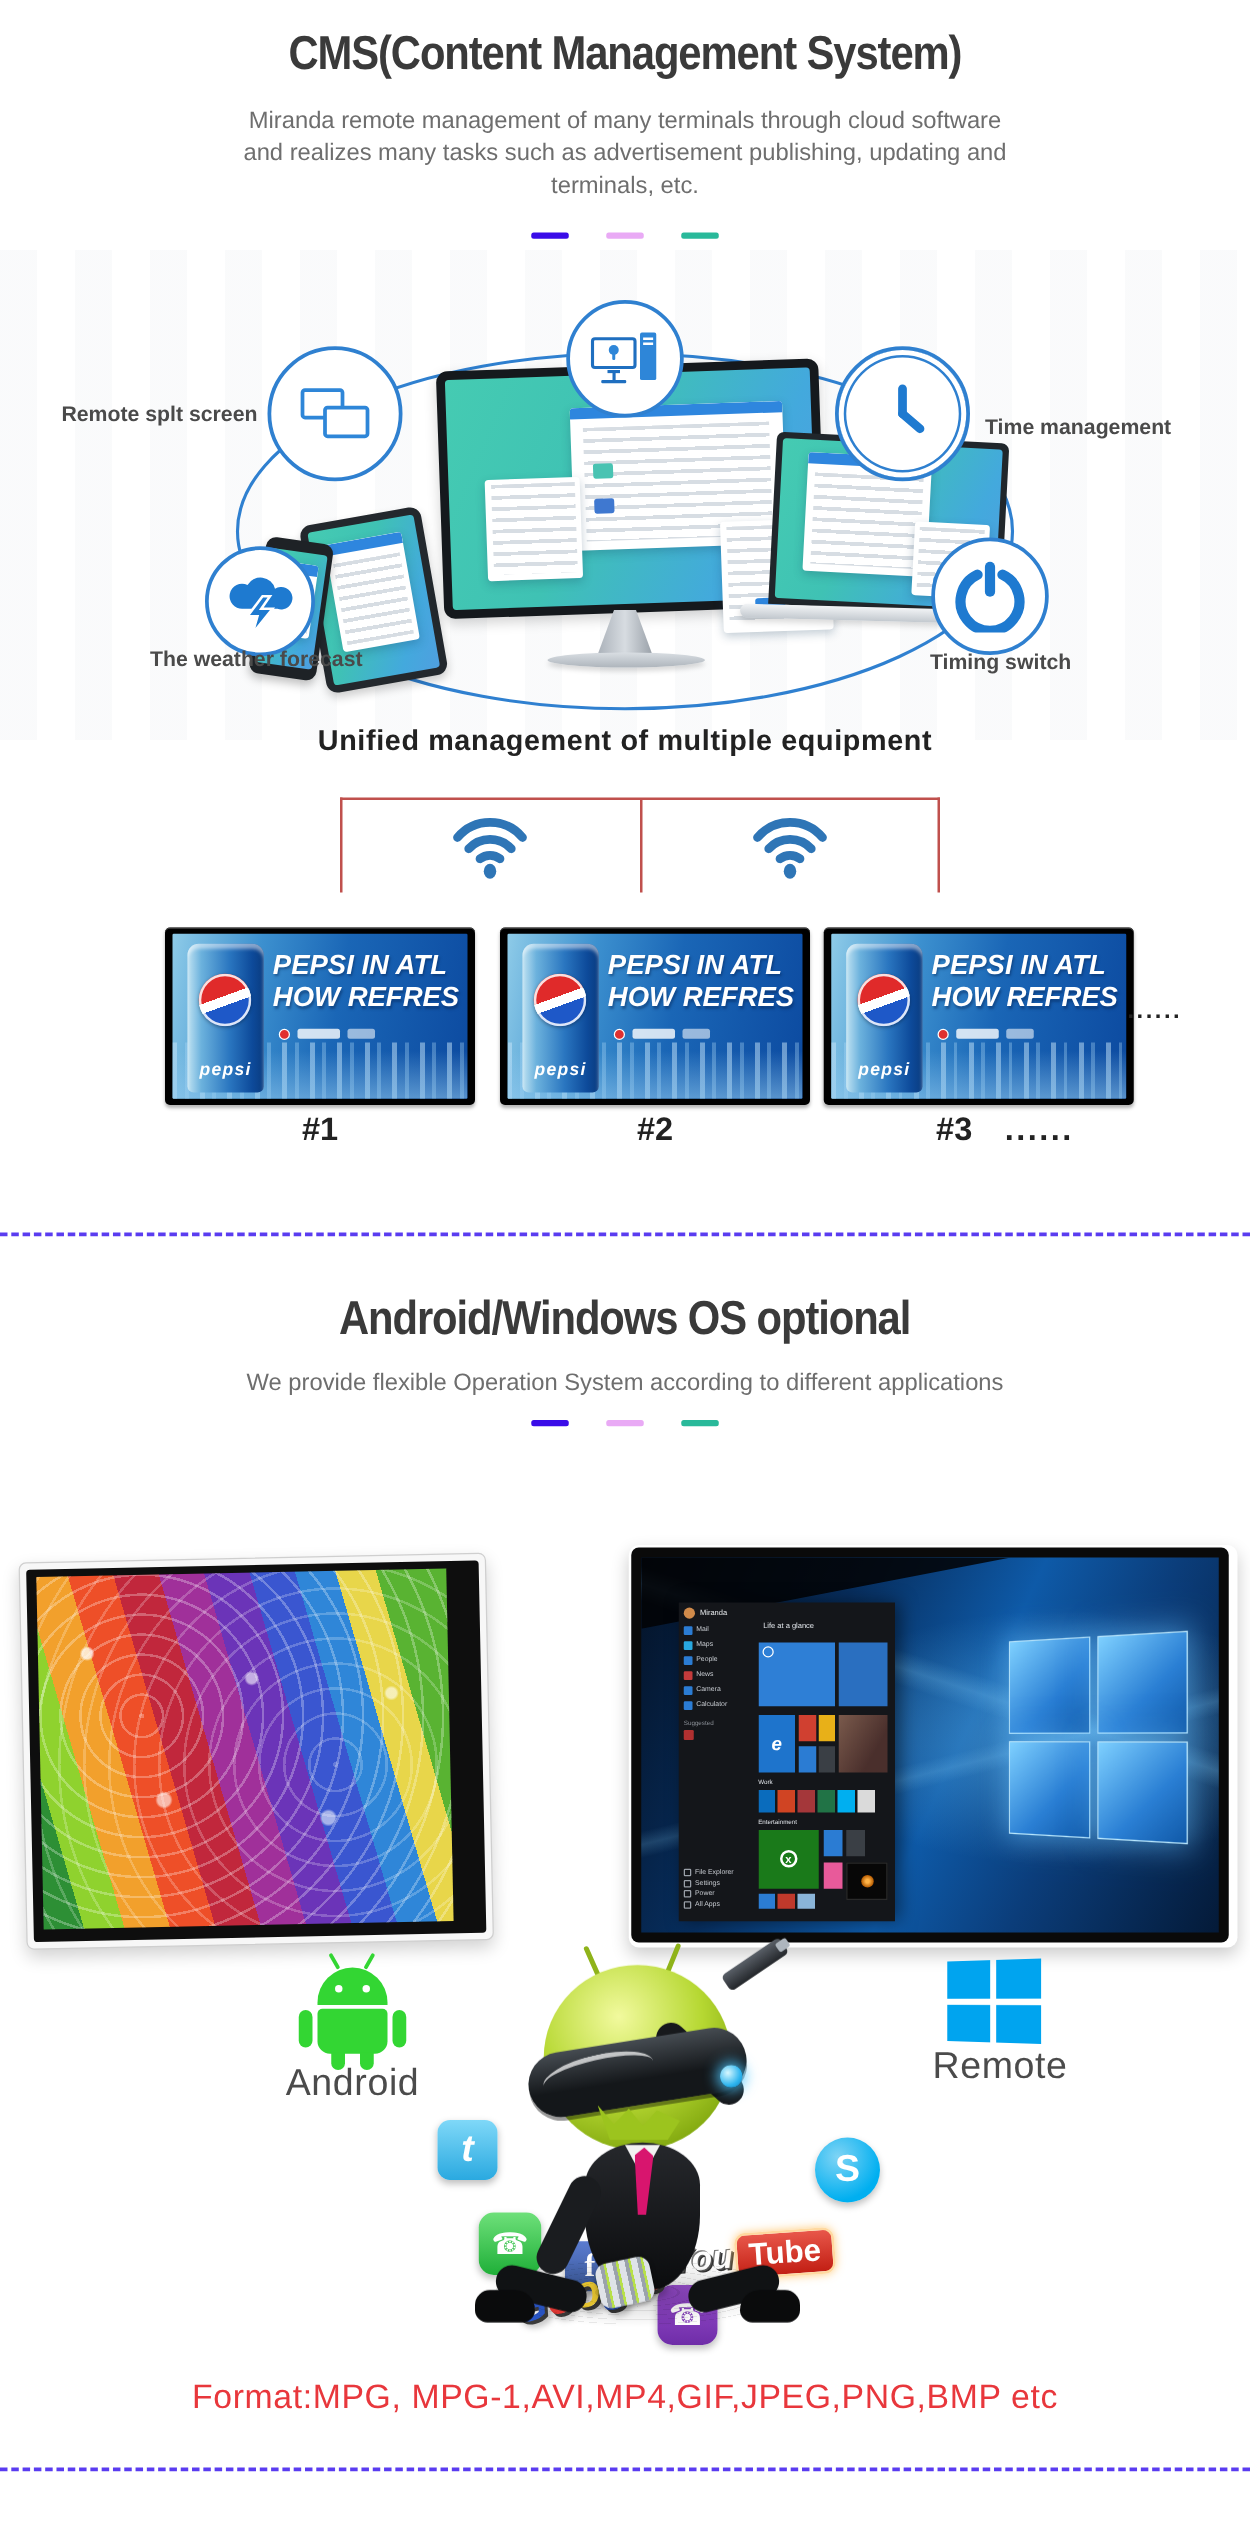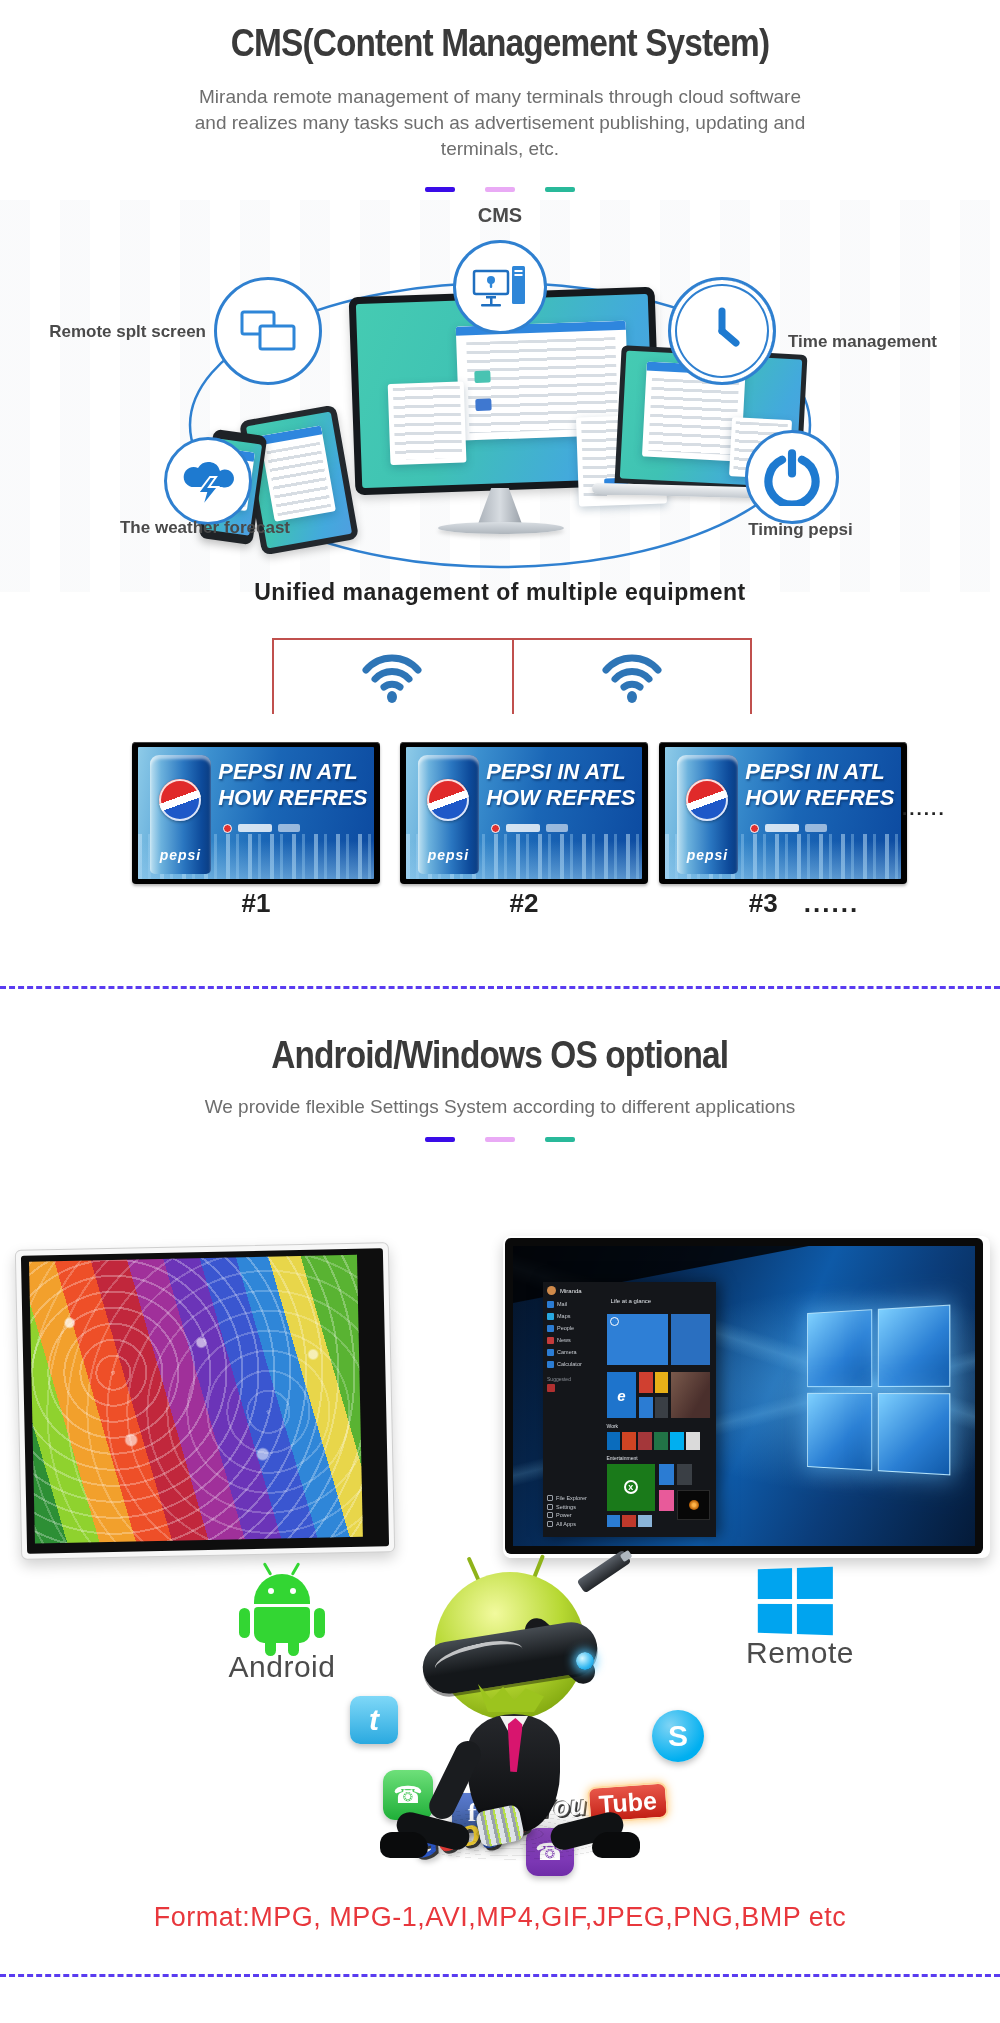--- a/index.html
+++ b/index.html
@@ -270,21 +270,20 @@
     <div>terminals, etc.</div>
   </div>
   <div class="abs dashes" style="top:180px;">
     <i class="dash d1"></i><i class="dash d2"></i><i class="dash d3"></i>
   </div>
 
   <div class="abs diagram">
     <svg class="net" width="1000" height="392" viewBox="0 0 1000 392">
       <ellipse cx="500" cy="225" rx="310" ry="142" fill="none" stroke="#2f80d0" stroke-width="2.5"></ellipse>
     </svg>
-    <div class="cms-label">CMS</div>
 
     <div class="devices">
       <div class="tablet">
         <div class="screen-teal">
           <div class="mini-card" style="left:14%;top:10%;width:72%;height:70%;">
               <div class="bar"></div>
               <div class="rows"></div>
             </div>
         </div>
       </div>
@@ -364,21 +363,21 @@
     <div class="node" style="left:745px; top:230px; width:94px; height:94px;">
       <svg width="58" height="58" viewBox="0 0 64 64">
         <path d="M21 13 A26 26 0 1 0 43 13" fill="none" stroke="#1e7ad0" stroke-width="9" stroke-linecap="round"></path>
         <line x1="32" y1="6" x2="32" y2="28" stroke="#1e7ad0" stroke-width="9" stroke-linecap="round"></line>
       </svg>
     </div>
 
     <div class="nlabel" style="left:40px; top:122px; width:166px; text-align:right;">Remote splt screen</div>
     <div class="nlabel" style="left:788px; top:132px;">Time management</div>
     <div class="nlabel" style="left:100px; top:318px; width:210px; text-align:center;">The weather forecast</div>
-    <div class="nlabel" style="left:728px; top:320px; width:145px; text-align:center;">Timing pepsi</div>
+    <div class="nlabel" style="left:728px; top:320px; width:145px; text-align:center;">Timing switch</div>
   </div>
 
   <div class="abs unified" style="top:579px;">Unified management of multiple equipment</div>
   <div class="abs bracket"></div>
   <div class="abs" style="left:360px; top:646px;">
     <svg class="wifi" viewBox="0 0 64 58">
       <path d="M6 24 A34 34 0 0 1 58 24" fill="none" stroke="#2e75b6" stroke-width="7" stroke-linecap="round"></path>
       <path d="M15 33 A23 23 0 0 1 49 33" fill="none" stroke="#2e75b6" stroke-width="7" stroke-linecap="round"></path>
       <path d="M24 41 A13 13 0 0 1 40 41" fill="none" stroke="#2e75b6" stroke-width="7" stroke-linecap="round"></path>
       <ellipse cx="32" cy="51" rx="5" ry="6" fill="#2e75b6"></ellipse>
@@ -439,21 +438,21 @@
   <div class="tv-label" style="left:659px; top:888px; width:290px;">
     <span>#3</span><span class="dots">......</span>
   </div>
 
   <div class="abs divider" style="top:986px;"></div>
 
   <div class="abs big-title" style="top:1034px;">
     <span>Android/Windows OS optional</span>
   </div>
   <div class="abs desc" style="top:1094px;">
-    <div>We provide flexible Settings System according to different applications</div>
+    <div>We provide flexible Operation System according to different applications</div>
   </div>
   <div class="abs dashes" style="top:1130px;">
     <i class="dash d1"></i><i class="dash d2"></i><i class="dash d3"></i>
   </div>
 
   <div class="abs mon-left">
     <div class="bezel">
       <div class="rainbow"></div>
     </div>
   </div>

